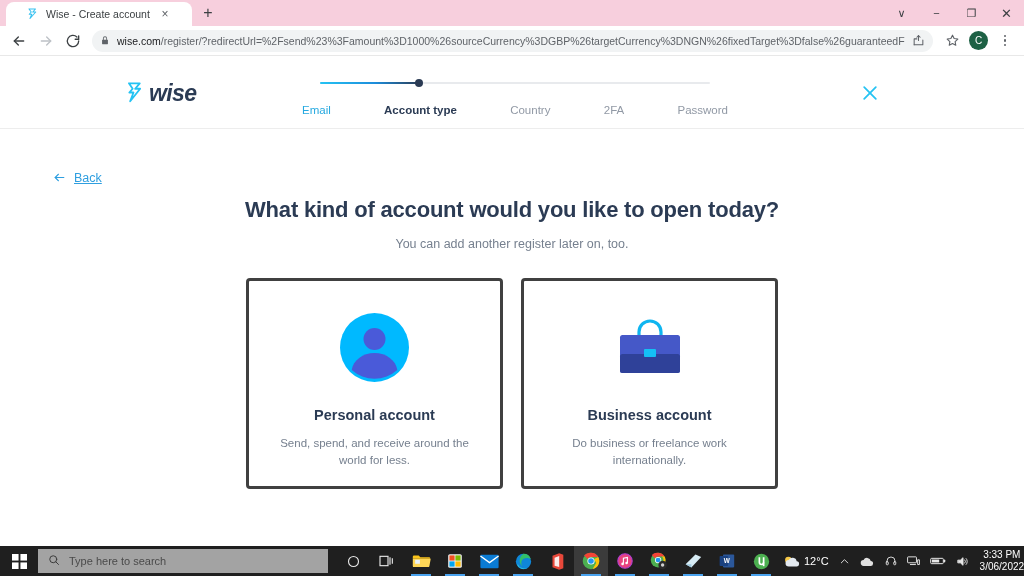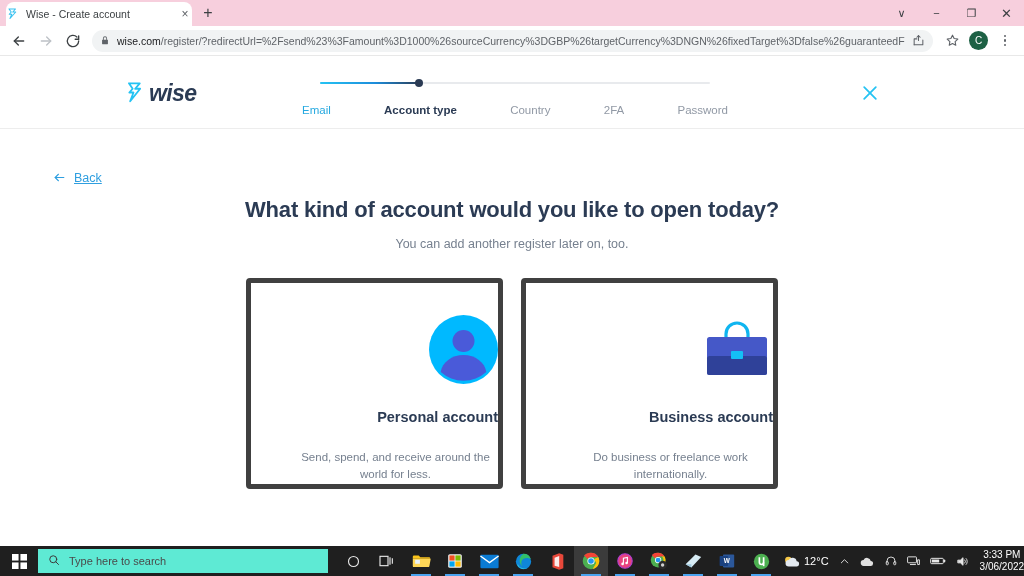--- a/index.html
+++ b/index.html
@@ -18,21 +18,21 @@
     display: flex;
     align-items: flex-end;
     position: relative;
     padding-left: 6px;
   }
   .tab {
     width: 186px; height: 24px;
     background: #ffffff;
     border-radius: 8px 8px 0 0;
     display: flex; align-items: center;
-    padding: 0 0;
+    padding: 0 20px;
     gap: 7px;
     position: relative;
   }
   .tab-favicon {
     width: 13px; height: 13px;
     display: flex; align-items: center; justify-content: center;
     flex: 0 0 auto;
   }
   .tab-title {
     font-size: 10.5px;
@@ -242,64 +242,64 @@
 
   .cards {
     display: flex;
     justify-content: center;
     gap: 18px;
     margin-top: 27px;
   }
   .acct-card {
     width: 257px;
     height: 211px;
-    border: 5px solid #404040;
+    border: 3px solid #404040;
     border-radius: 4px;
     background: #ffffff;
     display: flex;
     flex-direction: column;
-    align-items: flex-end;
+    align-items: center;
     padding-top: 30px;
   }
   .card-icon {
     height: 72px;
     display: flex; align-items: center; justify-content: center;
   }
   .card-title {
     font-size: 14.5px;
     font-weight: 700;
     color: #2b3b54;
     margin-top: 24px;
   }
   .card-desc {
     font-size: 11.5px;
     color: #76808f;
     text-align: center;
     line-height: 1.5;
-    margin-top: 24px;
+    margin-top: 12px;
     width: 205px;
   }
 
   
   .taskbar {
     position: absolute;
     bottom: 0; left: 0;
     width: 1024px; height: 30px;
     background: #1f1f1f;
     display: flex;
     align-items: center;
   }
   .start-btn {
     width: 38px; height: 30px;
     display: flex; align-items: center; justify-content: center;
     flex: 0 0 auto;
   }
   .tb-search {
     width: 290px; height: 24px;
-    background: #5eead4;
+    background: #a3a3a3;
     display: flex; align-items: center;
     gap: 9px;
     padding: 0 10px;
     flex: 0 0 auto;
   }
   .tb-search-text { font-size: 11px; color: #4a4a4a; }
   .tb-apps {
     display: flex;
     align-items: center;
     margin-left: 8px;

